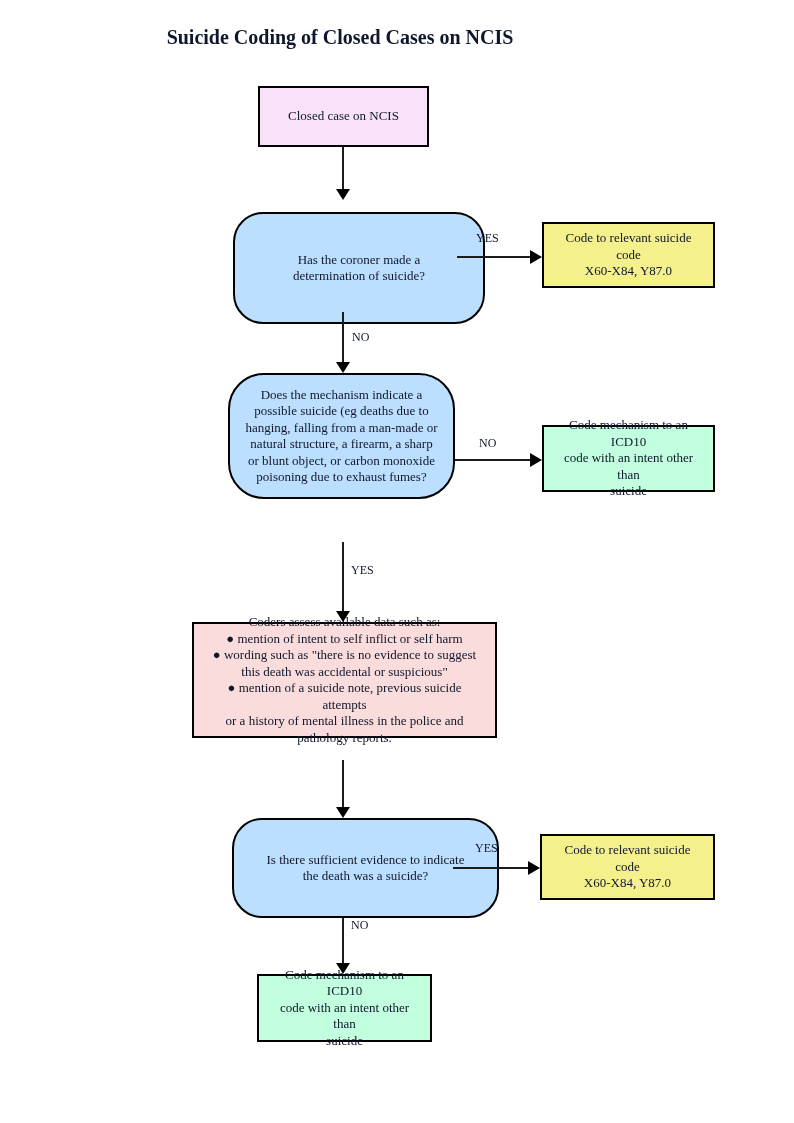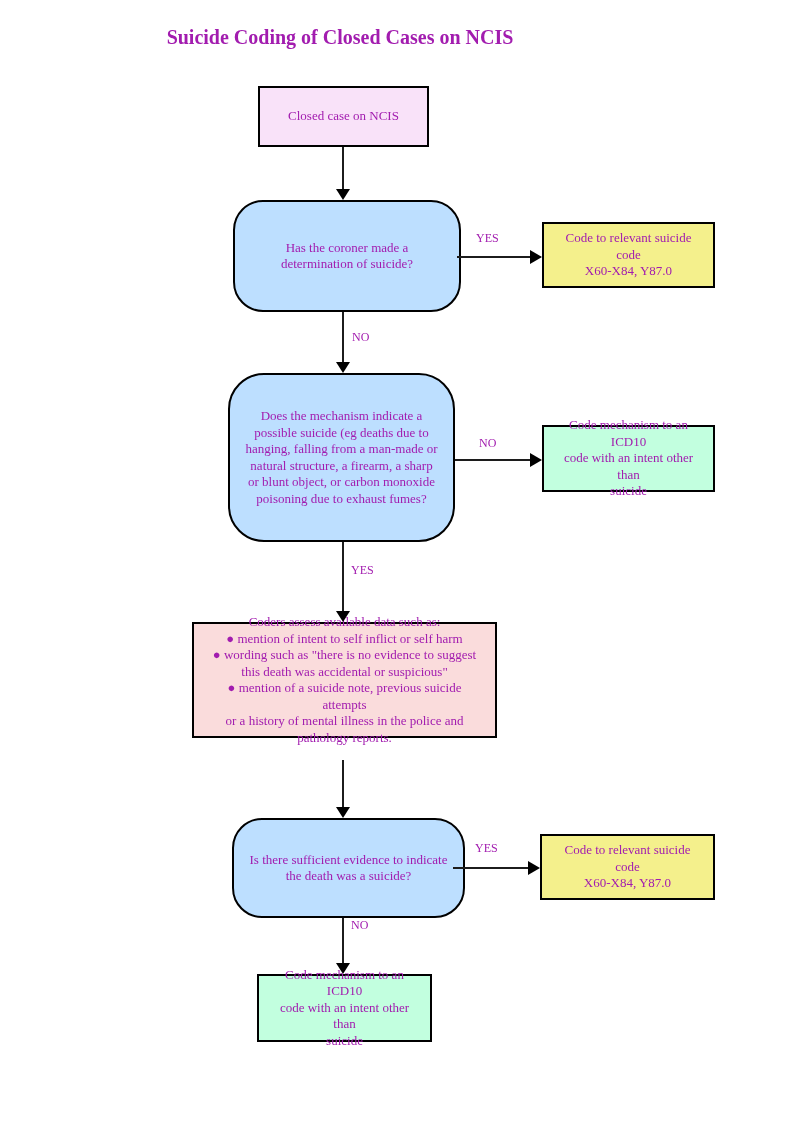--- a/index.html
+++ b/index.html
@@ -1,18 +1,18 @@
 <!DOCTYPE html>
 <html><head>
 <meta charset="utf-8">
 <style>
   html,body { margin:0; padding:0; background:#ffffff; }
   #page {
     position:relative; width:794px; height:1123px; background:#ffffff;
-    font-family:"Liberation Serif","DejaVu Serif",serif; color:#a21caf;
+    font-family:"Liberation Serif","DejaVu Serif",serif; color:#0f172a;
     overflow:hidden;
   }
   .title {
     position:absolute; left:0; top:26px; width:680px;
     text-align:center; font-weight:bold; font-size:20px;
   }
   .node {
     position:absolute; box-sizing:border-box;
     border:2px solid #000;
     display:flex; align-items:center; justify-content:center;
@@ -37,46 +37,46 @@
 </style>
 </head>
 <body>
 
 <div id="page">
 
   <div class="title">Suicide Coding of Closed Cases on NCIS</div>
 
   <div class="node" style="left: 258px; top: 86px; width: 171px; height: 61px; background-color: rgb(249, 226, 249);">Closed case on NCIS</div>
 
-  <div class="node decision" style="left: 233px; top: 200px; width: 228px; height: 112px; background-color: rgb(189, 223, 255);">Has the coroner made a
+  <div class="node decision" style="left: 233px; top: 212px; width: 252px; height: 112px; background-color: rgb(189, 223, 255);">Has the coroner made a
 determination of suicide?</div>
 
   <div class="node" style="left: 542px; top: 222px; width: 173px; height: 66px; background-color: rgb(244, 240, 140);">Code to relevant suicide code
 X60-X84, Y87.0</div>
 
-  <div class="node decision big" style="left: 228px; top: 373px; width: 227px; height: 169px; background-color: rgb(189, 223, 255);">Does the mechanism indicate a
+  <div class="node decision big" style="left: 228px; top: 373px; width: 227px; height: 126px; background-color: rgb(189, 223, 255);">Does the mechanism indicate a
 possible suicide (eg deaths due to
 hanging, falling from a man-made or
 natural structure, a firearm, a sharp
 or blunt object, or carbon monoxide
 poisoning due to exhaust fumes?</div>
 
   <div class="node" style="left: 542px; top: 425px; width: 173px; height: 67px; background-color: rgb(194, 255, 223);">Code mechanism to an ICD10
 code with an intent other than
 suicide</div>
 
   <div class="node" style="left: 192px; top: 622px; width: 305px; height: 116px; background-color: rgb(250, 220, 220);">Coders assess available data such as:
 ● mention of intent to self inflict or self harm
 ● wording such as "there is no evidence to suggest
 this death was accidental or suspicious"
 ● mention of a suicide note, previous suicide attempts
 or a history of mental illness in the police and
 pathology reports.</div>
 
-  <div class="node decision" style="left: 232px; top: 818px; width: 233px; height: 100px; background-color: rgb(189, 223, 255);">Is there sufficient evidence to indicate
+  <div class="node decision" style="left: 232px; top: 818px; width: 267px; height: 100px; background-color: rgb(189, 223, 255);">Is there sufficient evidence to indicate
 the death was a suicide?</div>
 
   <div class="node" style="left: 540px; top: 834px; width: 175px; height: 66px; background-color: rgb(244, 240, 140);">Code to relevant suicide code
 X60-X84, Y87.0</div>
 
   <div class="node" style="left: 257px; top: 974px; width: 175px; height: 68px; background-color: rgb(194, 255, 223);">Code mechanism to an ICD10
 code with an intent other than
 suicide</div>
 
   <div class="vline" style="left:342px; top:147px; height:44px;"></div>

